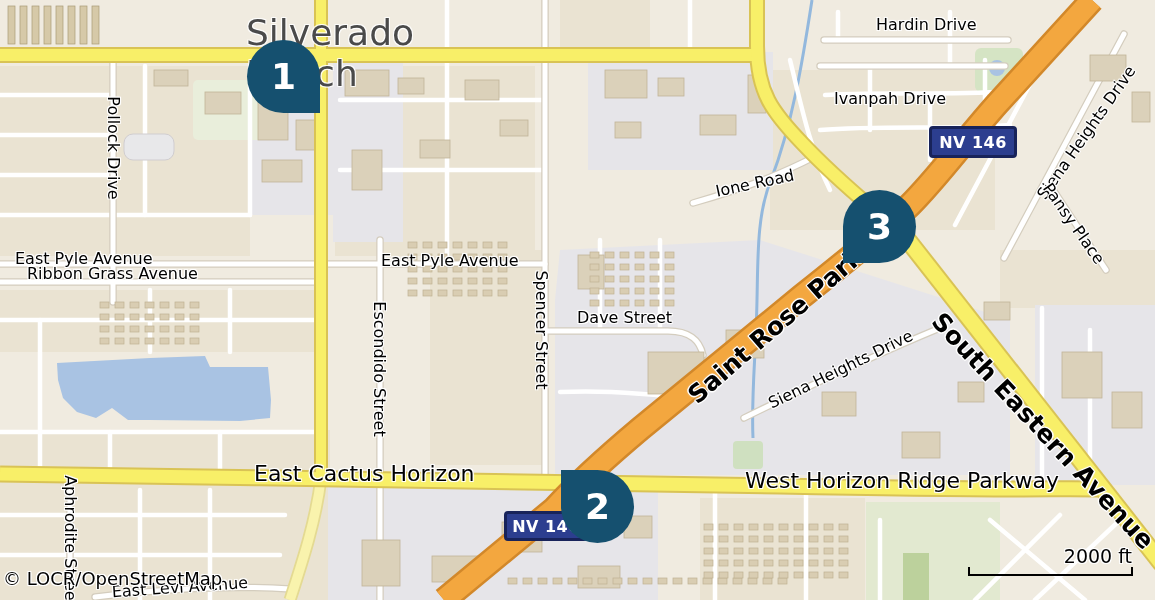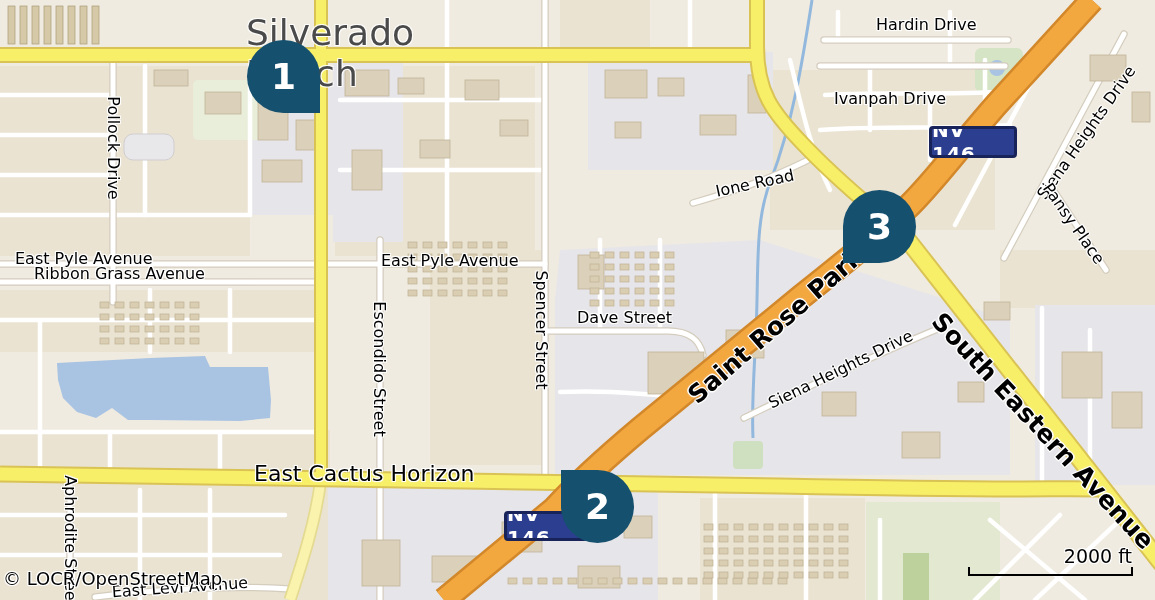--- a/index.html
+++ b/index.html
@@ -23,21 +23,21 @@
   .lbl.big{font-size:22px;}
   .lbl.huge{font-weight:bold;font-size:25px;}
   .lbl.ctr{transform:translate(-50%,-50%);}
   .lbl.r90{transform:translate(-50%,-50%) rotate(90deg);}
 
   #place-title{position:absolute;left:246px;top:12px;width:200px;font-size:36px;line-height:1.15;
        color:var(--color-title);z-index:10;
        text-shadow:-1px -1px 0 rgba(255,255,255,.8),1px -1px 0 rgba(255,255,255,.8),-1px 1px 0 rgba(255,255,255,.8),1px 1px 0 rgba(255,255,255,.8);}
 
   .shield{position:absolute;background:var(--color-shield);border:3px solid var(--color-shield-border);
-       border-radius:4px;color:#fff;font-weight:bold;font-size:20px;letter-spacing:.5px;
+       border-radius:4px;color:#fff;font-weight:bold;font-size:16px;letter-spacing:.5px;
        display:flex;align-items:center;justify-content:center;z-index:20;overflow:hidden;}
   #shield-nv146-north{left:929px;top:126px;width:82px;height:26px;}
   #shield-nv146-south{left:504px;top:511px;width:78px;height:24px;}
 
   .pin{position:absolute;width:73px;height:73px;background:var(--color-pin);color:#fff;
        font-weight:bold;font-size:36px;display:flex;align-items:center;justify-content:center;z-index:30;}
   #pin-1{left:247px;top:40px;border-radius:50% 50% 0 50%;}
   #pin-2{left:561px;top:470px;border-radius:0 50% 50% 50%;}
   #pin-3{left:843px;top:190px;border-radius:50% 50% 50% 0;}
 
@@ -404,26 +404,27 @@
     <g>
       <path d="M1092,0 L997,104 C960,146 937,178 910,205 C880,234 846,261 801,297 L640,429 C602,461 577,484 554,509 L444,600" fill="none" stroke="#d2882a" style="stroke:var(--color-primary-casing)" stroke-width="26"></path>
       <path d="M1092,0 L997,104 C960,146 937,178 910,205 C880,234 846,261 801,297 L640,429 C602,461 577,484 554,509 L444,600" fill="none" stroke="#f3a73f" style="stroke:var(--color-primary-road)" stroke-width="21"></path>
     </g>
   </svg>
 
   <div id="place-title">Silverado Ranch</div>
 
   <div class="lbl r90" style="left:113px;top:148px;">Pollock Drive</div>
   <div class="lbl" style="left:15px;top:251px;">East Pyle Avenue</div>
-  <div class="lbl" style="left:34px;top:266px;">Ribbon Grass Avenue</div>
+  <div class="lbl" style="left:27px;top:266px;">Ribbon Grass Avenue</div>
   <div class="lbl" style="left:381px;top:253px;">East Pyle Avenue</div>
   <div class="lbl" style="left:577px;top:310px;">Dave Street</div>
   <div class="lbl r90" style="left:541px;top:330px;">Spencer Street</div>
   <div class="lbl r90" style="left:379px;top:369px;">Escondido Street</div>
   <div class="lbl big" style="left:254px;top:462px;">East Cactus Horizon</div>
+  <div class="lbl big" style="left:745px;top:469px;">West Horizon Ridge Parkway</div>
   <div class="lbl r90" style="left:70px;top:541px;">Aphrodite Street</div>
   <div class="lbl ctr" style="left:180px;top:588px;transform:translate(-50%,-50%) rotate(-4deg);">East Levi Avenue</div>
   <div class="lbl" style="left:876px;top:17px;">Hardin Drive</div>
   <div class="lbl" style="left:834px;top:43px;margin-top:48px;">Ivanpah Drive</div>
   <div class="lbl ctr" style="left:755px;top:184px;transform:translate(-50%,-50%) rotate(-12deg);">Ione Road</div>
   <div class="lbl ctr" style="left:1087px;top:133px;transform:translate(-50%,-50%) rotate(-55deg);">Siena Heights Drive</div>
   <div class="lbl ctr" style="left:1073px;top:224px;transform:translate(-50%,-50%) rotate(55deg);">Pansy Place</div>
   <div class="lbl ctr" style="left:841px;top:370px;transform:translate(-50%,-50%) rotate(-26deg);">Siena Heights Drive</div>
   <div class="lbl huge" style="left:692px;top:386px;transform-origin:0 50%;transform:rotate(-41deg);">Saint Rose Parkway</div>
   <div class="lbl huge" style="left:936px;top:304px;transform-origin:0 50%;transform:rotate(47deg);">South Eastern Avenue</div>

